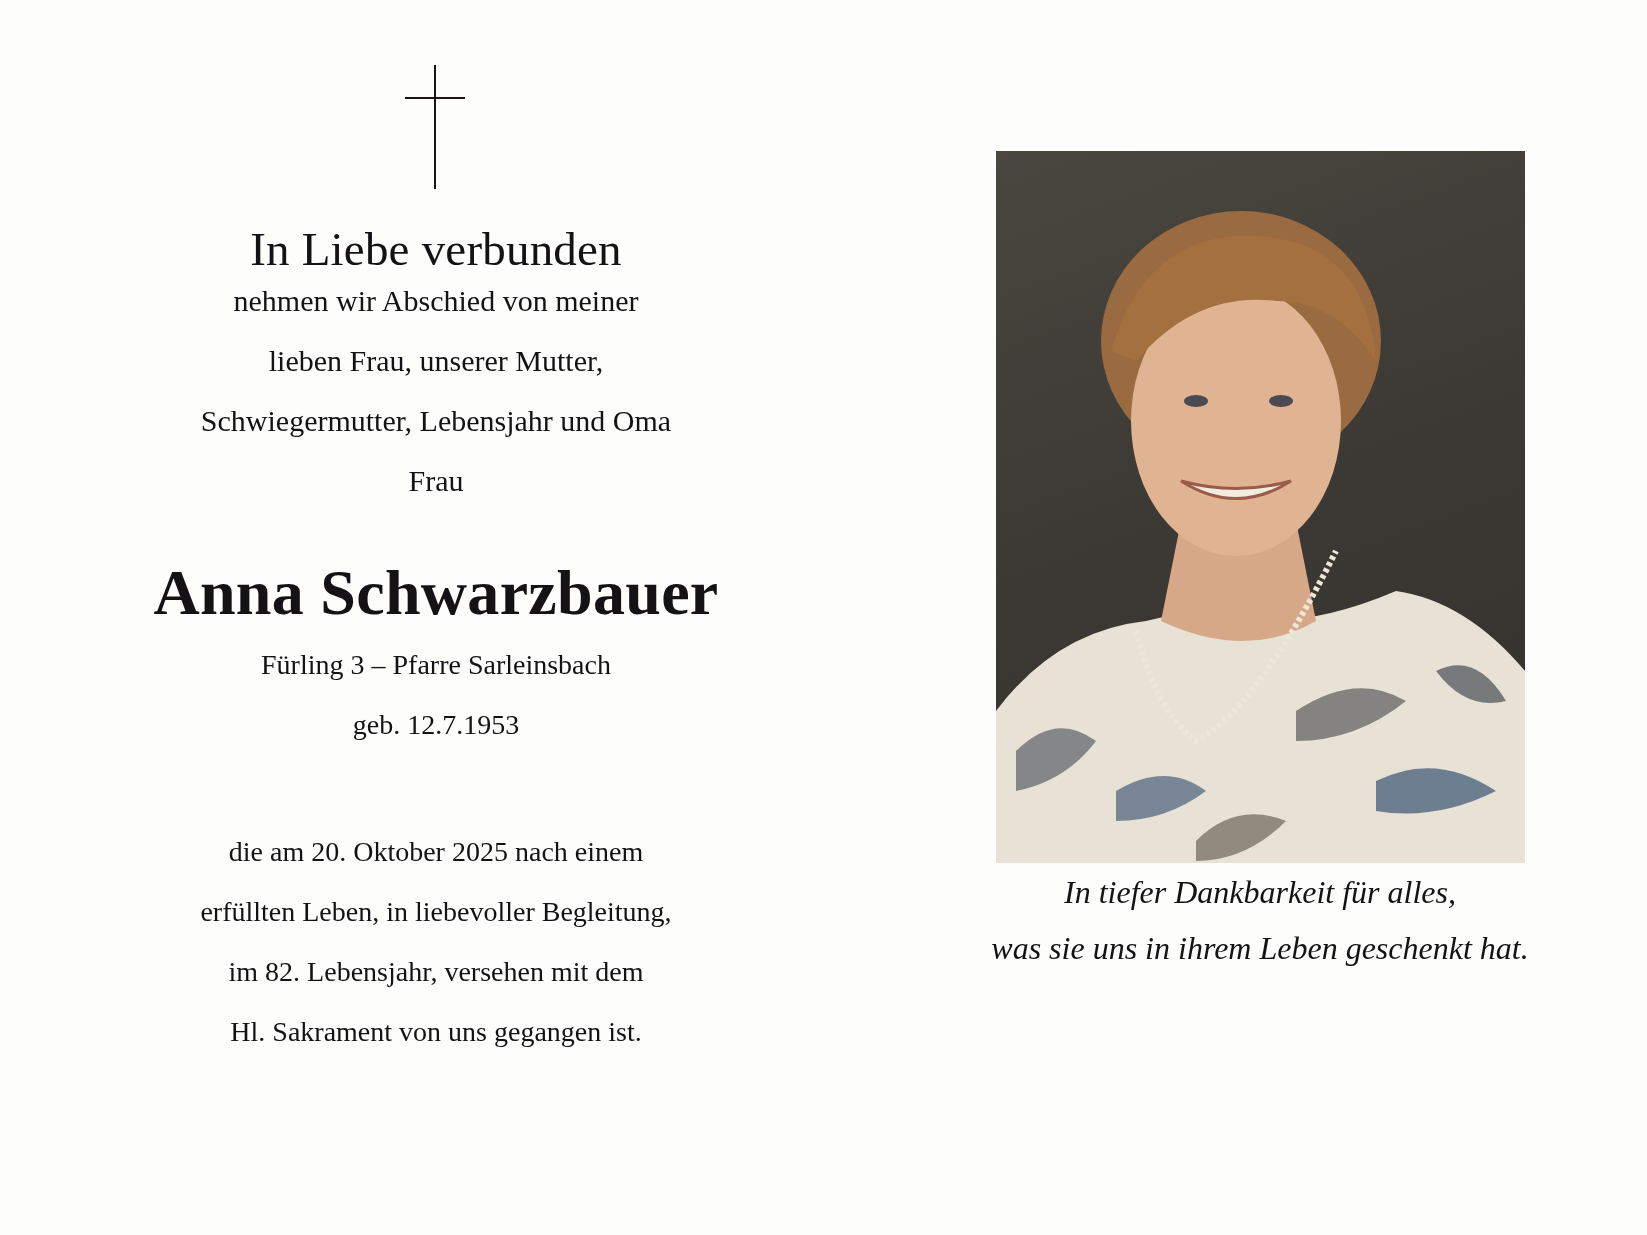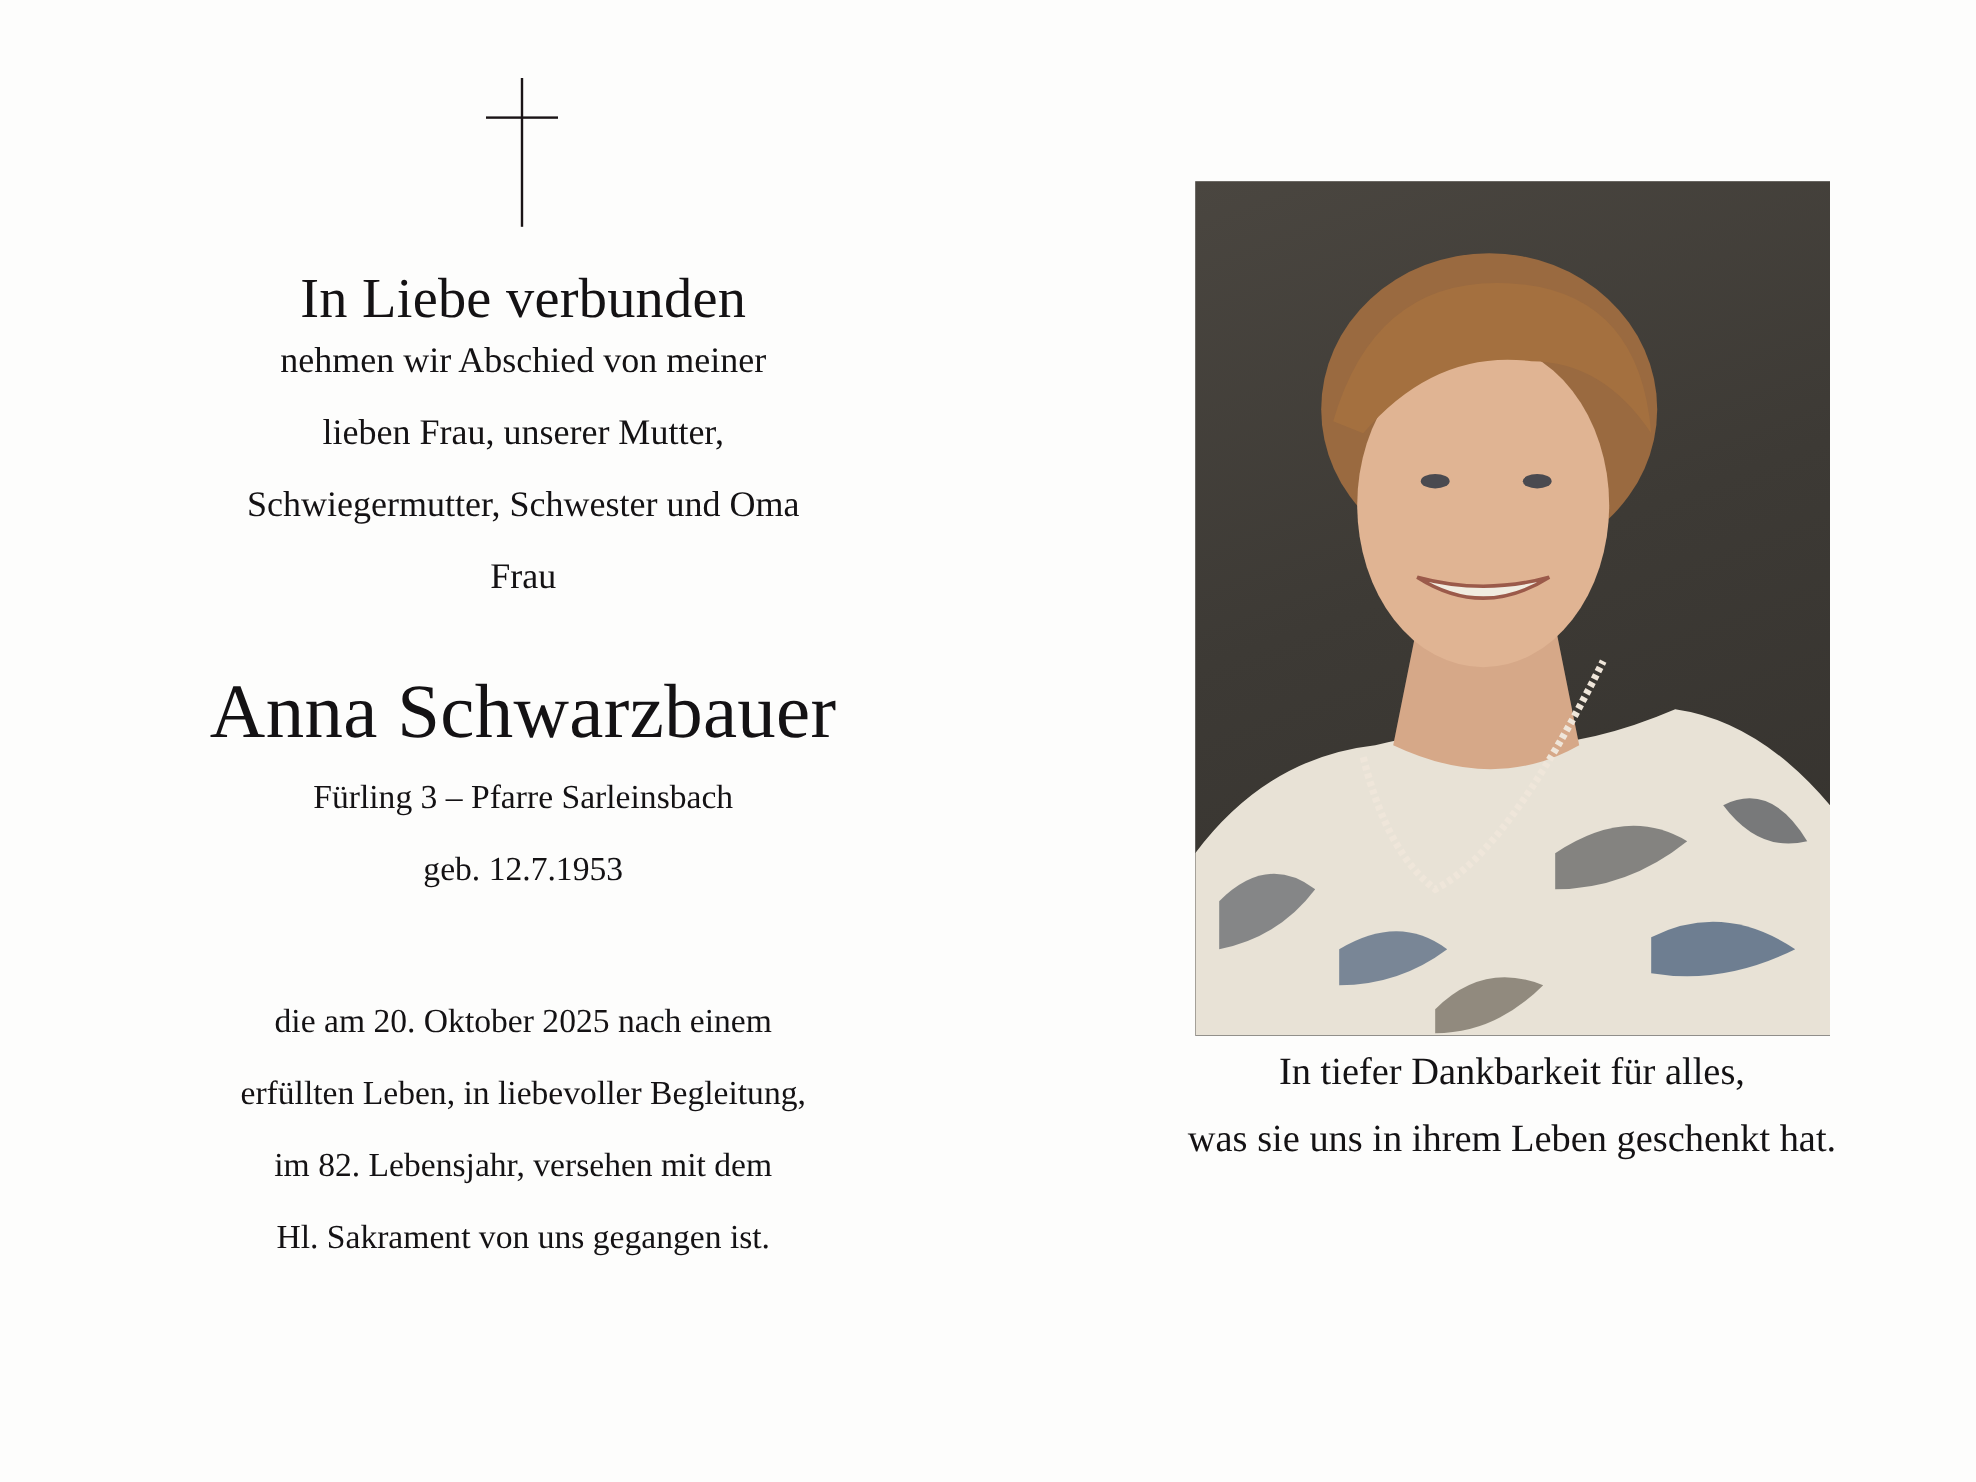--- a/index.html
+++ b/index.html
@@ -24,51 +24,51 @@
     .heading {
       position: absolute; left: 0; width: 100%; top: 222px;
       font-size: 47px; font-weight: normal; letter-spacing: 0.2px;
     }
     .intro-line {
       position: absolute; left: 0; width: 100%;
       font-size: 30px; line-height: 40px;
     }
     .name {
       position: absolute; left: 0; width: 100%; top: 556px;
-      font-size: 64px; font-weight: normal; letter-spacing: 0.3px;
+      font-size: 64px; font-weight: bold; letter-spacing: 0.3px;
     }
     .detail-line {
       position: absolute; left: 0; width: 100%;
       font-size: 28px; line-height: 40px;
     }
     .photo-frame {
       position: absolute; left: 996px; top: 151px; width: 529px; height: 712px;
       background: linear-gradient(160deg, #4a4640 0%, #3d3a35 45%, #34312d 100%);
       overflow: hidden;
     }
     .photo-frame svg { display: block; width: 100%; height: 100%; }
     .caption-line {
       position: absolute; left: 940px; width: 640px; text-align: center;
-      font-size: 32px; line-height: 38px;
+      font-style: italic; font-size: 32px; line-height: 38px;
     }
   </style>
 </head>
 <body>
 
 <div class="cross">
   <div class="v"></div>
   <div class="h"></div>
 </div>
 
 <div class="left-col">
   <div class="heading">In Liebe verbunden</div>
 
   <div class="intro-line" style="top:281px">nehmen wir Abschied von meiner</div>
   <div class="intro-line" style="top:341px">lieben Frau, unserer Mutter,</div>
-  <div class="intro-line" style="top:401px">Schwiegermutter, Schwester und Oma</div>
+  <div class="intro-line" style="top:401px">Schwiegermutter, Lebensjahr und Oma</div>
   <div class="intro-line" style="top:461px">Frau</div>
 
   <div class="name">Anna Schwarzbauer</div>
 
   <div class="detail-line" style="top:645px">Fürling 3 – Pfarre Sarleinsbach</div>
   <div class="detail-line" style="top:705px">geb. 12.7.1953</div>
 
   <div class="detail-line" style="top:832px">die am 20. Oktober 2025 nach einem</div>
   <div class="detail-line" style="top:892px">erfüllten Leben, in liebevoller Begleitung,</div>
   <div class="detail-line" style="top:952px">im 82. Lebensjahr, versehen mit dem</div>

